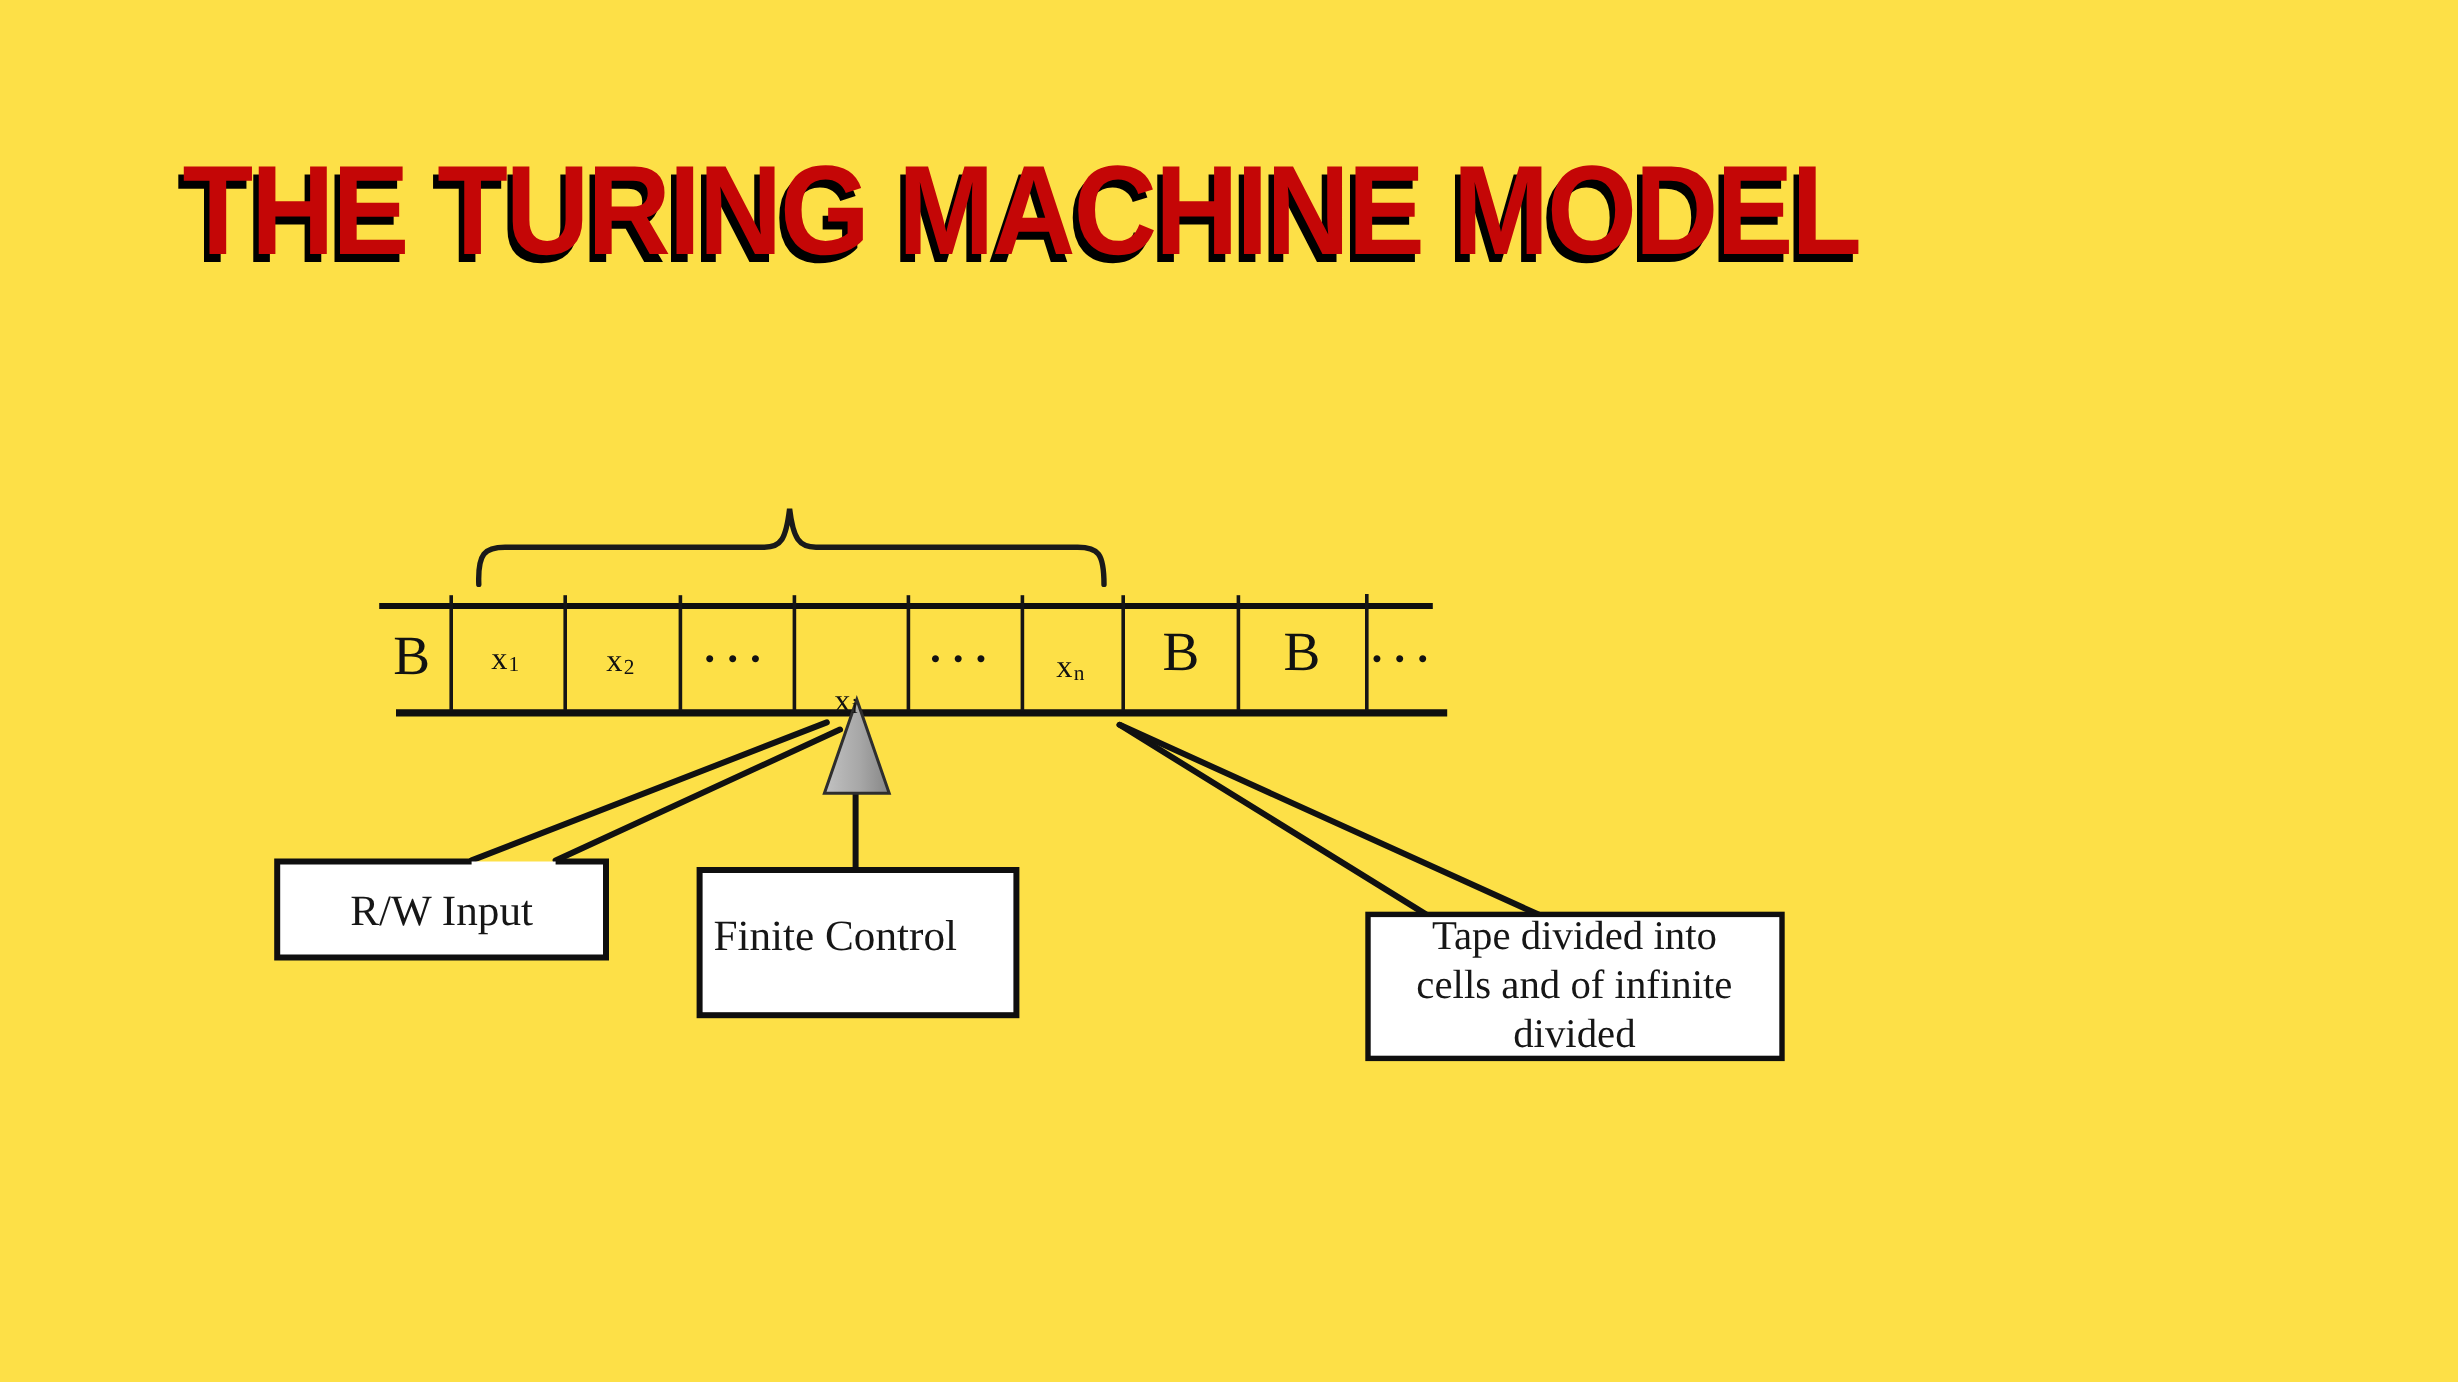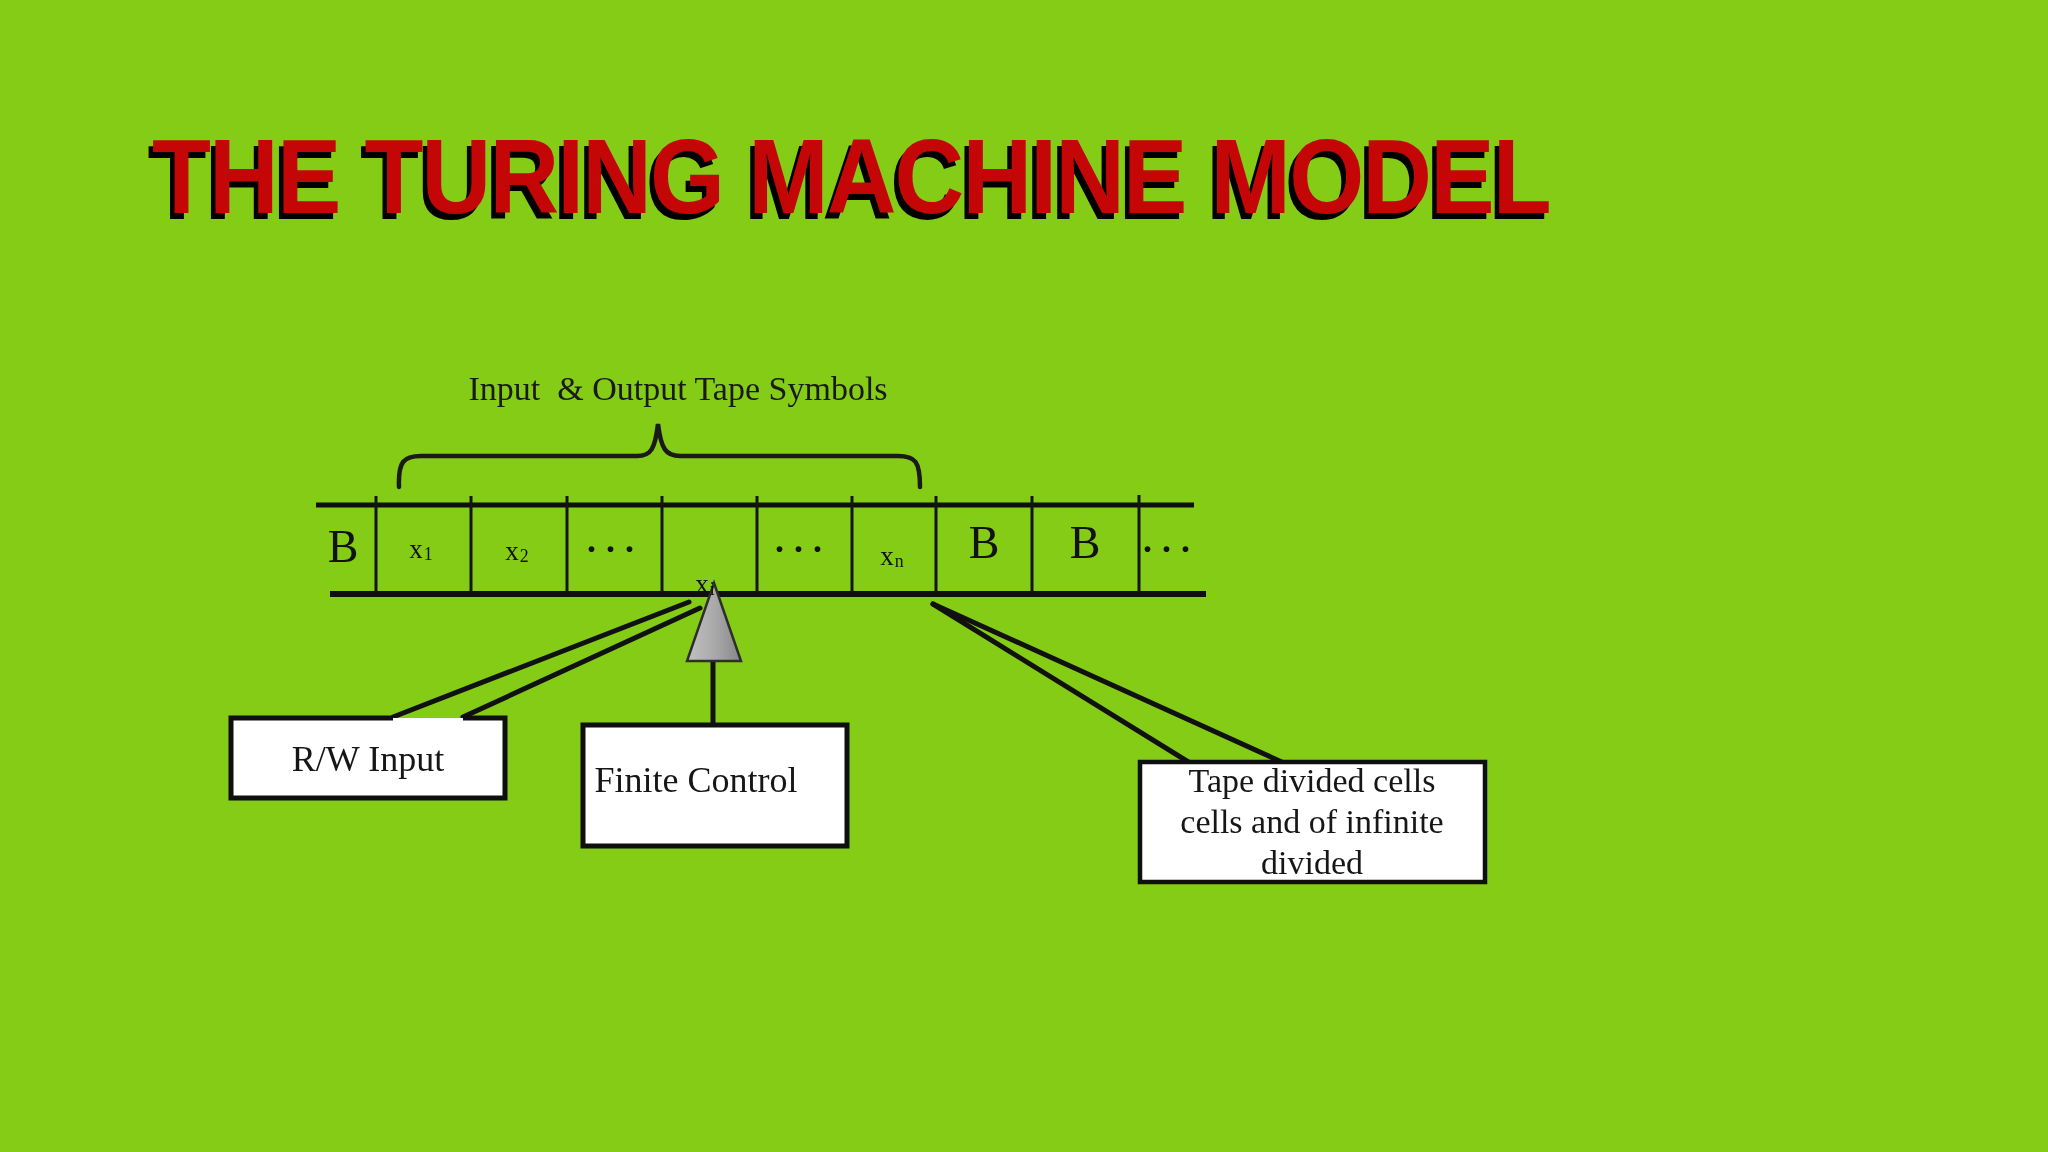--- a/index.html
+++ b/index.html
@@ -1,17 +1,17 @@
 <!DOCTYPE html>
 <html><head>
 <meta charset="utf-8">
 <style>
   html,body{margin:0;padding:0;background:#ffffff;}
   #slide{
-    position:relative;width:2048px;height:1152px;background:#84cc16;overflow:hidden;
+    position:relative;width:2048px;height:1152px;background:#fde047;overflow:hidden;
     font-family:"Liberation Serif","DejaVu Serif",serif;color:#141414;
   }
   
   #title{
     position:absolute;left:152px;top:116px;margin:0;
     font-family:"Liberation Sans","DejaVu Sans",sans-serif;
     font-weight:700;font-size:106px;letter-spacing:-2px;white-space:nowrap;
     color:#c40606;text-shadow:-5px 6px 0 #000000;
     transform:scaleX(0.91);transform-origin:left top;
   }
@@ -37,21 +37,20 @@
   }
   #tape-divided-label{font-size:34px;line-height:1.2;}
 </style>
 </head>
 <body>
 
 <div id="slide">
 
   <h1 id="title">THE TURING MACHINE MODEL</h1>
 
-  <div id="brace-label">Input  &amp; Output Tape Symbols</div>
 
   <svg id="artwork" width="2048" height="1152" viewBox="0 0 2048 1152">
     <defs>
       <linearGradient id="grayGrad" x1="0" y1="0" x2="1" y2="0">
         <stop offset="0" stop-color="#c2c2c2"></stop>
         <stop offset="0.55" stop-color="#a7a7a7"></stop>
         <stop offset="1" stop-color="#868686"></stop>
       </linearGradient>
     </defs>
 
@@ -94,18 +93,18 @@
   <div class="cell-label" style="left:705px;top:549px;margin-top:35px;"><span>x</span><span class="sub">i</span></div>
   <div class="cell-label cell-dots" style="left:802px;top:549px;"><span>···</span></div>
   <div class="cell-label" style="left:892px;top:556px;"><span>x</span><span class="sub">n</span></div>
   <div class="cell-label cell-b" style="left:984px;top:543px;"><span>B</span></div>
   <div class="cell-label cell-b" style="left:1085px;top:543px;"><span>B</span></div>
   <div class="cell-label cell-dots" style="left:1170px;top:549px;"><span>···</span></div>
 
   <div class="box-label" style="left:368px;top:759px;">R/W Input</div>
   <div class="box-label" style="left:696px;top:780px;">Finite Control</div>
   <div class="box-label" id="tape-divided-label" style="left:1312px;top:822px;">
-    <div>Tape divided cells</div>
+    <div>Tape divided into</div>
     <div>cells and of infinite</div>
     <div>divided</div>
   </div>
 
 </div>
 
 </body></html>

